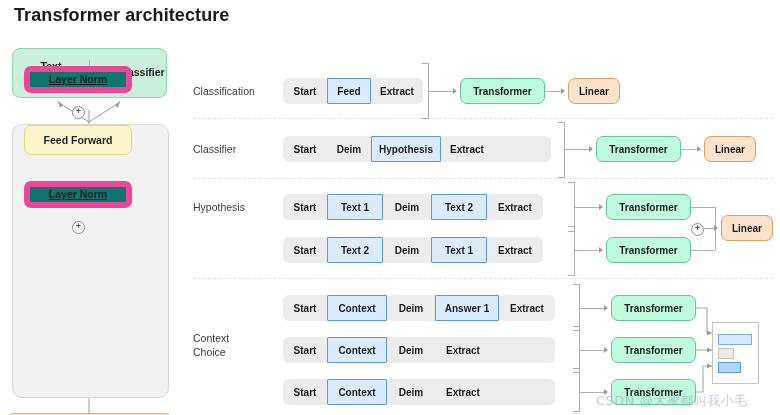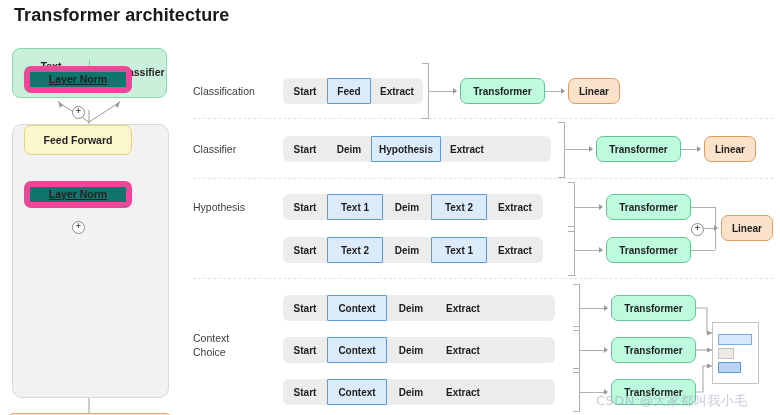--- a/index.html
+++ b/index.html
@@ -401,20 +401,21 @@
 
   <div class="stage lin" style="left:536px; top:215px; width:52px;">Linear</div>
 
   <div class="row-label" style="left:8px; top:332px;">Context
 Choice</div>
 
   <div class="token-strip" id="ts-mc-1" style="left: 98px; top: 295px; width: 272px;">
       <div class="tok" style="width: 44px;">Start</div>
       <div class="tok hl" style="width: 60px;">Context</div>
       <div class="tok" style="width: 48px;">Deim</div>
+      <div class="tok hl" style="width: 64px;">Answer 1</div>
       <div class="tok" style="width: 56px;">Extract</div>
     </div>
   <div class="token-strip" id="ts-mc-2" style="left: 98px; top: 337px; width: 272px;">
       <div class="tok" style="width: 44px;">Start</div>
       <div class="tok hl" style="width: 60px;">Context</div>
       <div class="tok" style="width: 48px;">Deim</div>
       <div class="tok" style="width: 56px;">Extract</div>
     </div>
   <div class="token-strip" id="ts-mc-3" style="left: 98px; top: 379px; width: 272px;">
       <div class="tok" style="width: 44px;">Start</div>

